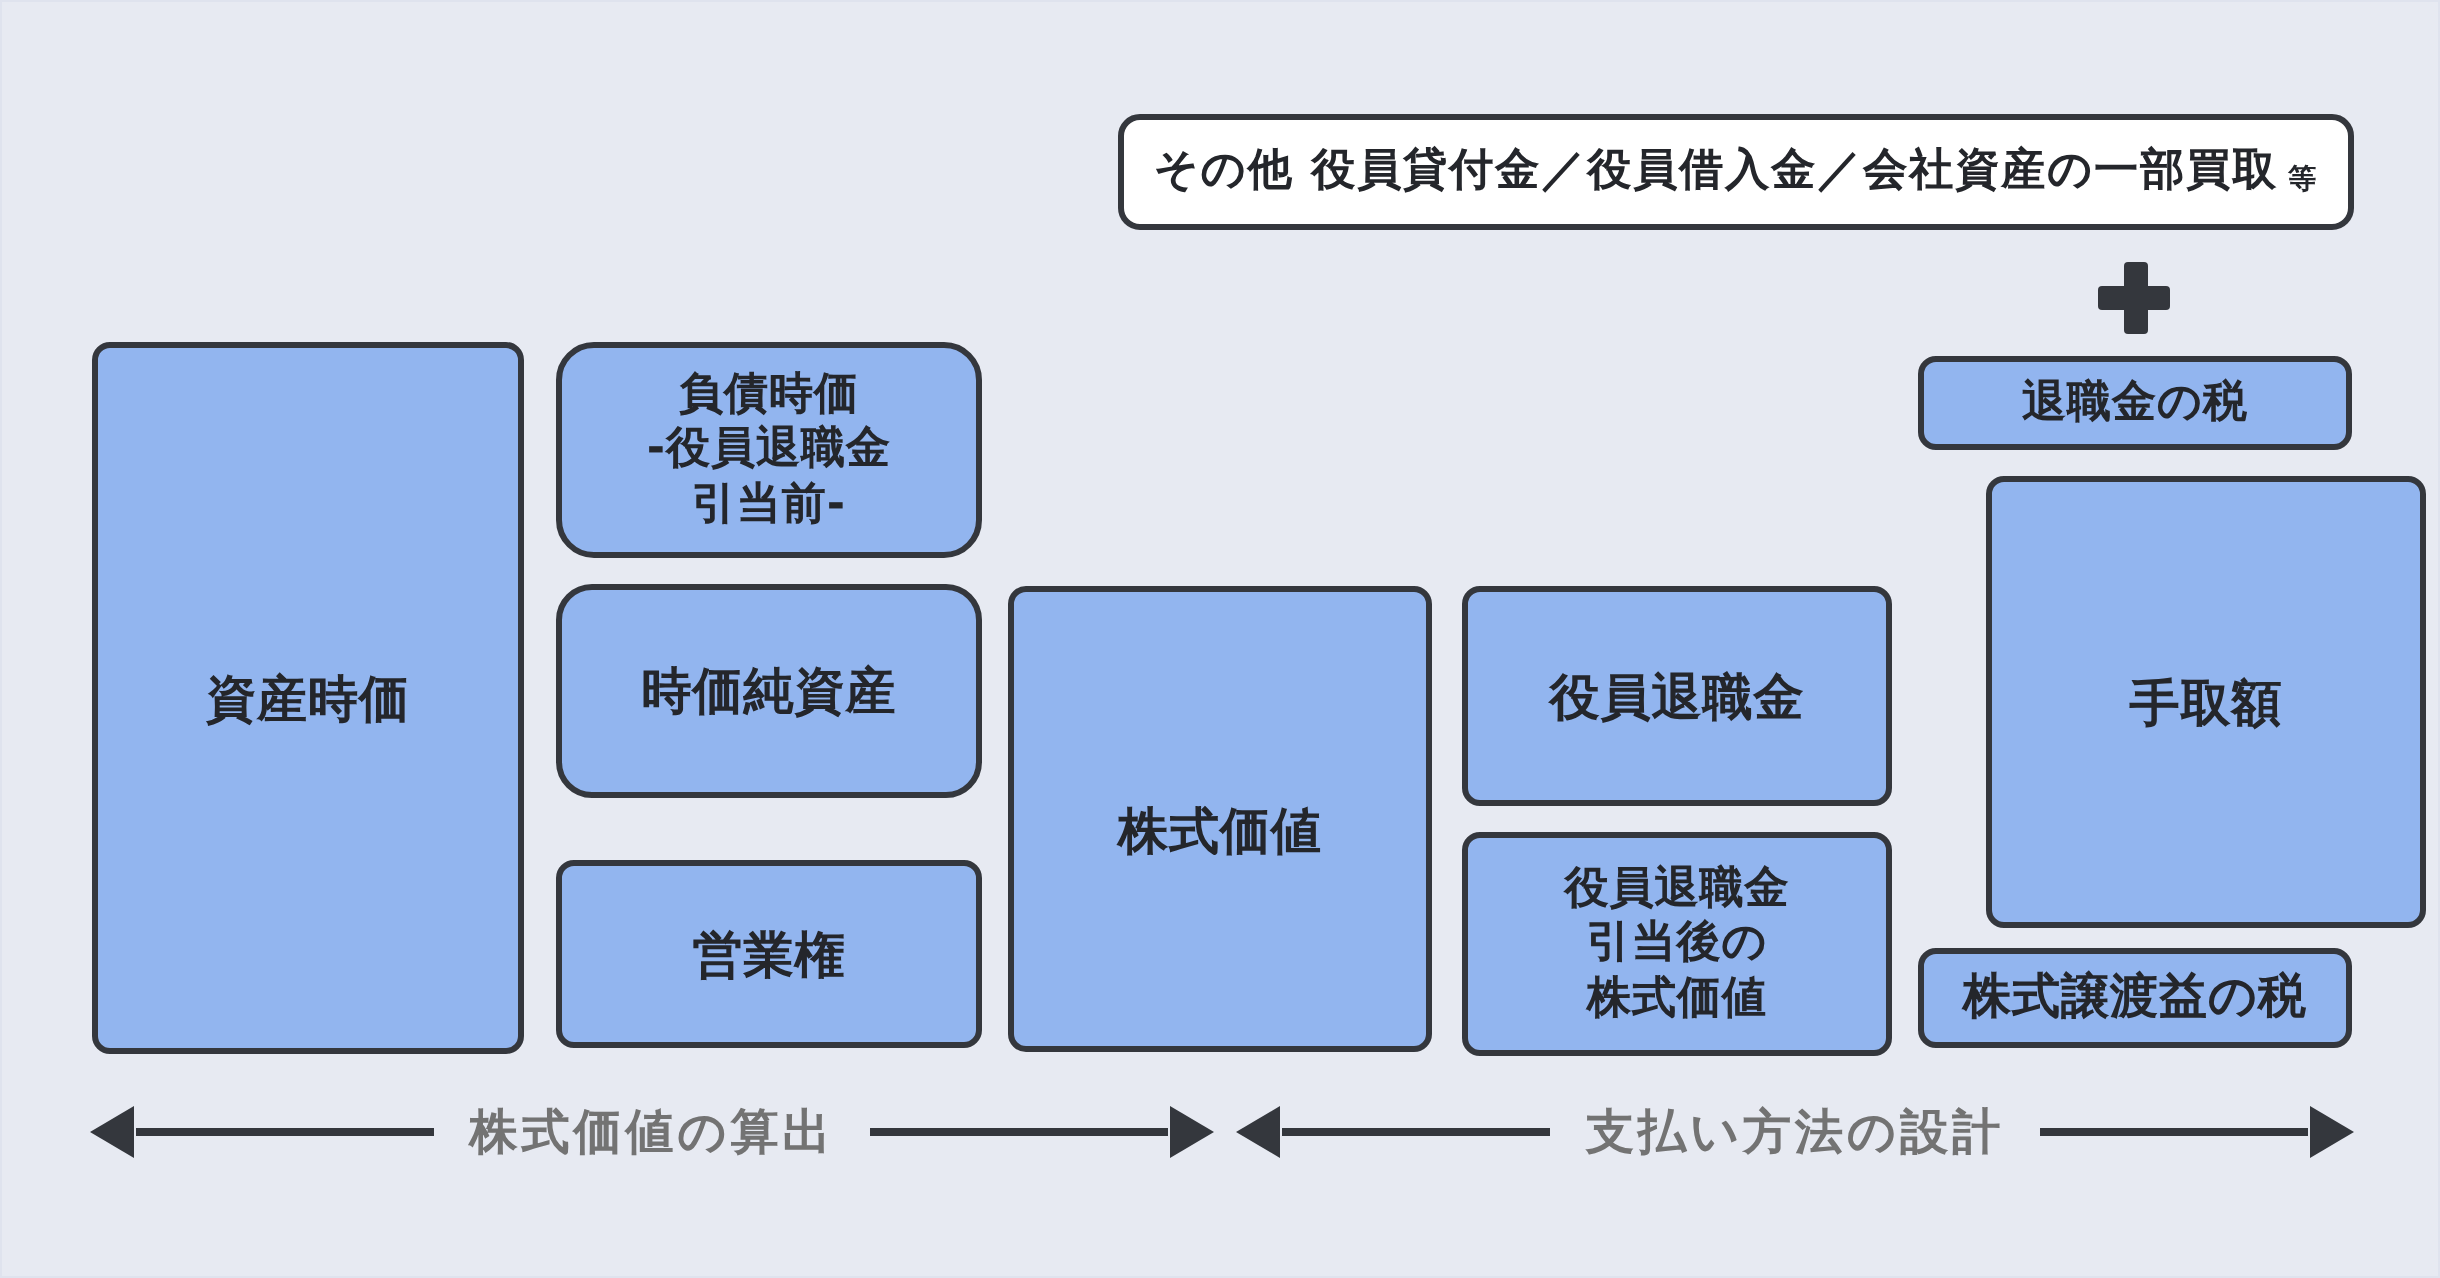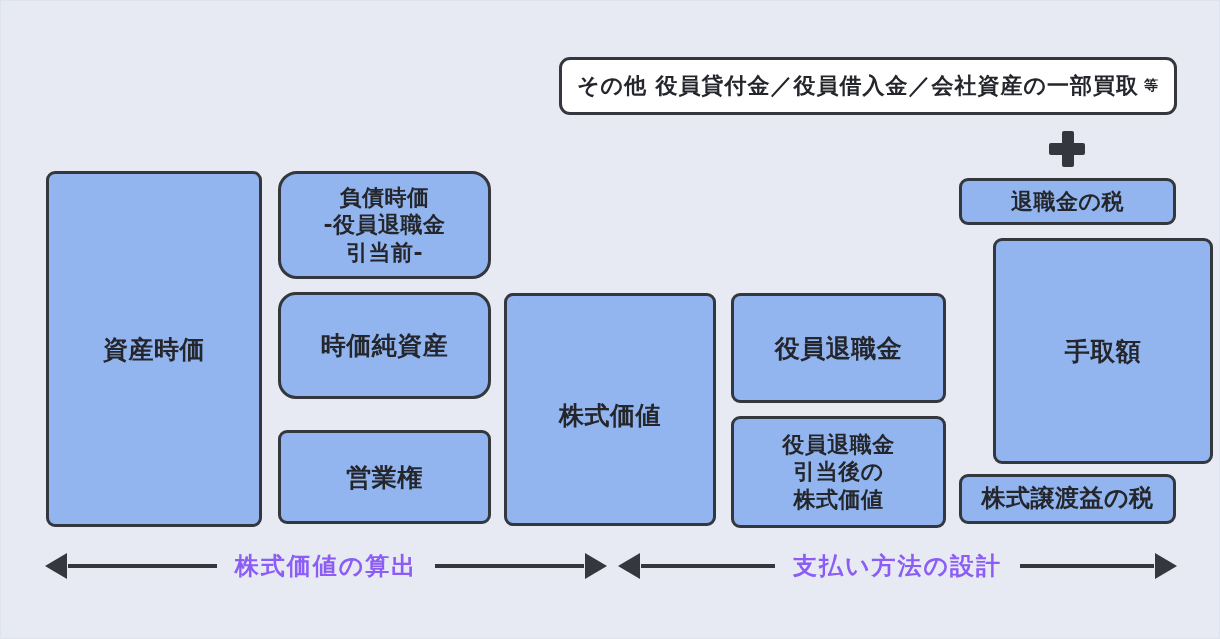--- a/index.html
+++ b/index.html
@@ -38,21 +38,21 @@
     border-width: 3px;
     border-radius: 11px;
     font-weight: 700;
   }
   .fs-big   { font-size: 25px; }
   .fs-mid   { font-size: 22px; }
   .fs-small { font-size: 24px; }
 
   .note-text {
     display: inline-flex;
-    align-items: center;
+    align-items: flex-end;
     justify-content: center;
     letter-spacing: 1px;
   }
   .note-suffix {
     font-size: 14px;
     margin-left: 5px;
     font-weight: 700;
   }
 
   
@@ -73,21 +73,21 @@
   
   .arrow-row {
     position: absolute;
     display: flex;
     align-items: center;
     height: 44px;
   }
   .arrow-label {
     font-size: 24px;
     font-weight: 700;
-    color: #8b5cf6;
+    color: #737373;
     letter-spacing: 2px;
     white-space: nowrap;
     padding: 0 18px;
   }
   .arrow-line {
     position: relative;
     flex: 1 1 auto;
     height: 4px;
     background: #34373d;
   }

